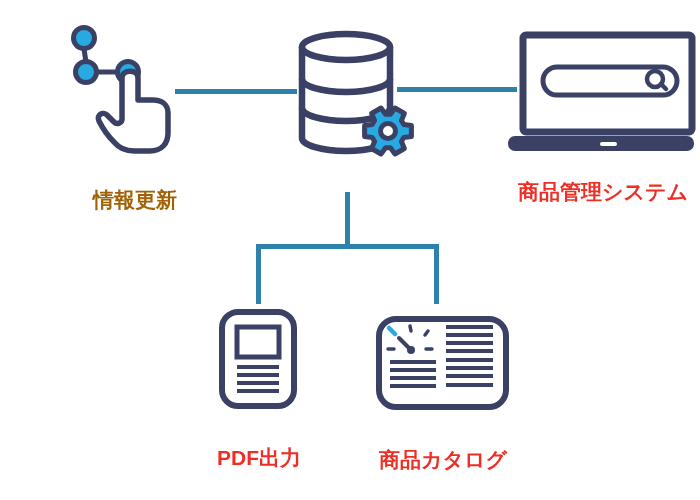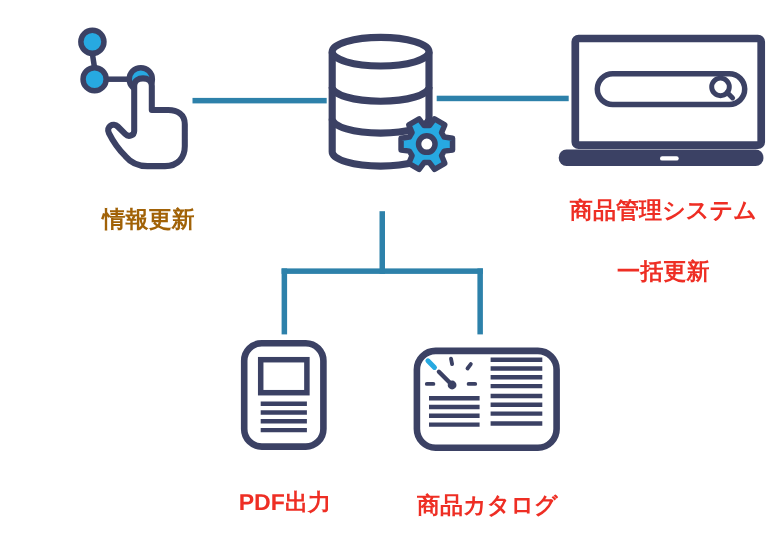--- a/index.html
+++ b/index.html
@@ -123,21 +123,20 @@
     </svg>
   </div>
 
   <div class="label label-black" style="left:35px;top:158px;width:200px;">
     <span>情報更新</span>
   </div>
 
 
   <div class="label label-red" style="left:503px;top:150px;width:200px;">
     <span>商品管理システム</span><br>
-    <span>一括更新</span>
   </div>
 
   <div class="label label-red" style="left:159px;top:414px;width:200px;line-height:29px;">
     <span>PDF出力</span><br>
     
   </div>
 
   <div class="label label-red" style="left:343px;top:416px;width:200px;line-height:29px;">
     <span>商品カタログ</span><br>
     

